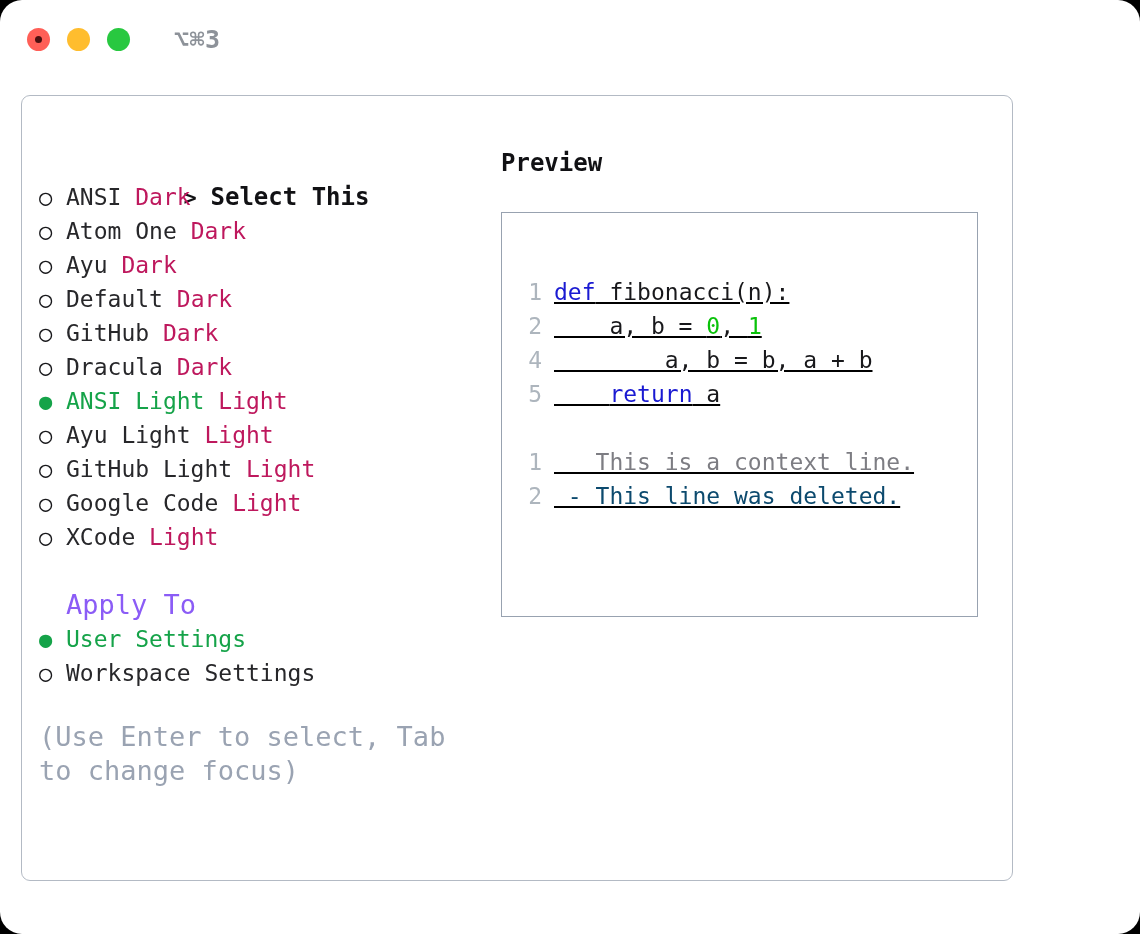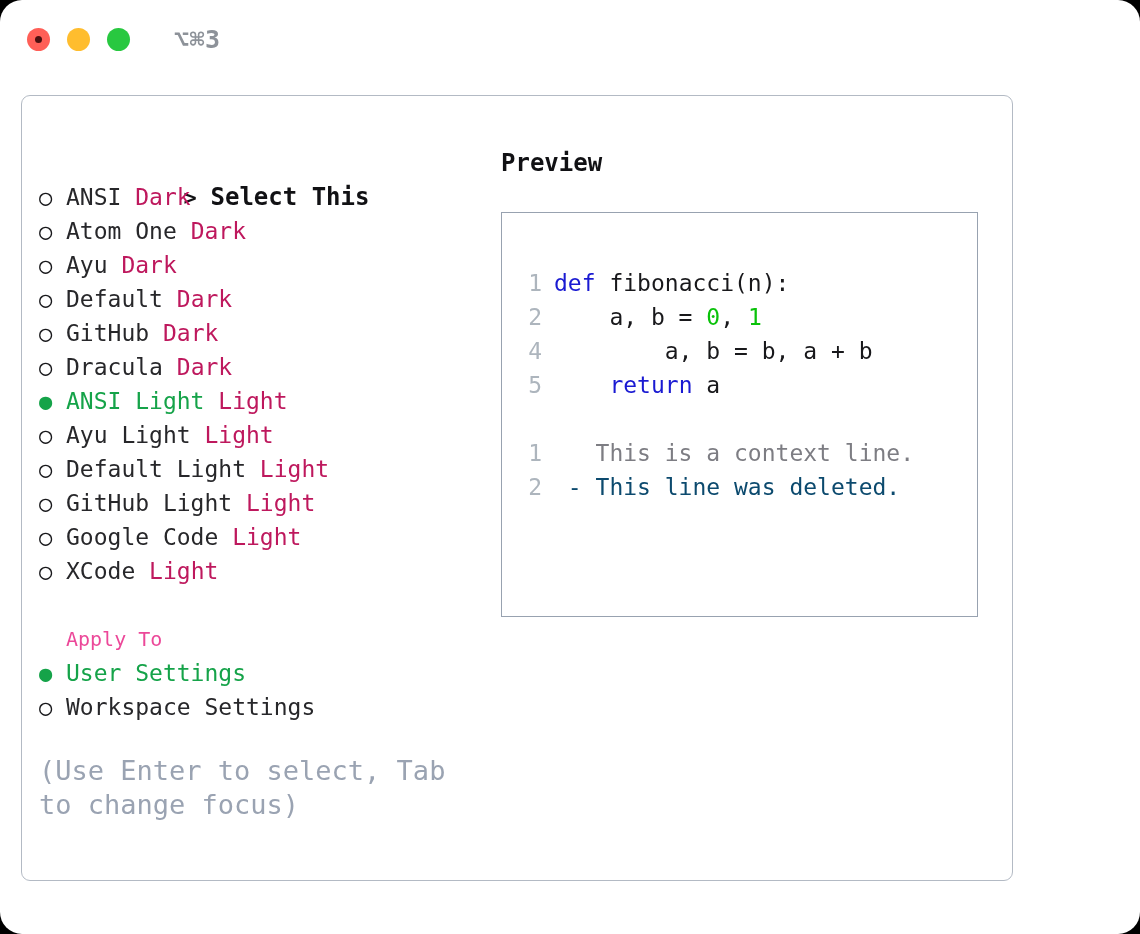--- a/index.html
+++ b/index.html
@@ -113,22 +113,22 @@
     font-size: 22px;
   }
   .marker-sel {
     color: #15a349;
   }
   .theme-name { color: #27272a; }
   .theme-name.sel { color: #15a349; }
   .theme-variant { color: #be185d; }
 
   .section-label {
-    color: #ec4899;
-    font-size: 20px;
+    color: #8b5cf6;
+    font-size: 27px;
     padding-left: 27px;
   }
 
   .apply-spacer { height: 34px; }
 
   .hint {
     margin-top: 30px;
     font-size: 27px;
     line-height: 34px;
     color: #9aa3b2;
@@ -154,22 +154,23 @@
     width: 477px;
     height: 405px;
     border: 1.6px solid #98a2b0;
     box-sizing: border-box;
     background: #ffffff;
     position: relative;
   }
   .code-area {
     position: absolute;
     left: 10px;
-    top: 53px;
+    top: 62px;
     right: 6px;
+    text-decoration: underline;
   }
   .code-line {
     height: 34px;
     line-height: 34px;
     font-size: 23px;
     white-space: pre;
     color: #18181b;
   }
   .lineno {
     display: inline-block;
@@ -212,21 +213,20 @@
 
         <div id="theme-items">
             <div class="row"><span class="marker">○</span><span class="theme-name">ANSI</span><span class="theme-variant"> Dark</span></div>
             <div class="row"><span class="marker">○</span><span class="theme-name">Atom One</span><span class="theme-variant"> Dark</span></div>
             <div class="row"><span class="marker">○</span><span class="theme-name">Ayu</span><span class="theme-variant"> Dark</span></div>
             <div class="row"><span class="marker">○</span><span class="theme-name">Default</span><span class="theme-variant"> Dark</span></div>
             <div class="row"><span class="marker">○</span><span class="theme-name">GitHub</span><span class="theme-variant"> Dark</span></div>
             <div class="row"><span class="marker">○</span><span class="theme-name">Dracula</span><span class="theme-variant"> Dark</span></div>
             <div class="row"><span class="marker marker-sel">●</span><span class="theme-name sel">ANSI Light</span><span class="theme-variant"> Light</span></div>
             <div class="row"><span class="marker">○</span><span class="theme-name">Ayu Light</span><span class="theme-variant"> Light</span></div>
-            <div class="row"><span class="marker">○</span><span class="theme-name">Default Light</span><span class="theme-variant"> Light</span></div>
             <div class="row"><span class="marker">○</span><span class="theme-name">GitHub Light</span><span class="theme-variant"> Light</span></div>
             <div class="row"><span class="marker">○</span><span class="theme-name">Google Code</span><span class="theme-variant"> Light</span></div>
             <div class="row"><span class="marker">○</span><span class="theme-name">XCode</span><span class="theme-variant"> Light</span></div>
           </div>
 
         <div class="apply-spacer"></div>
 
         <div class="row section-label">Apply To</div>
 
         <div id="apply-items">

